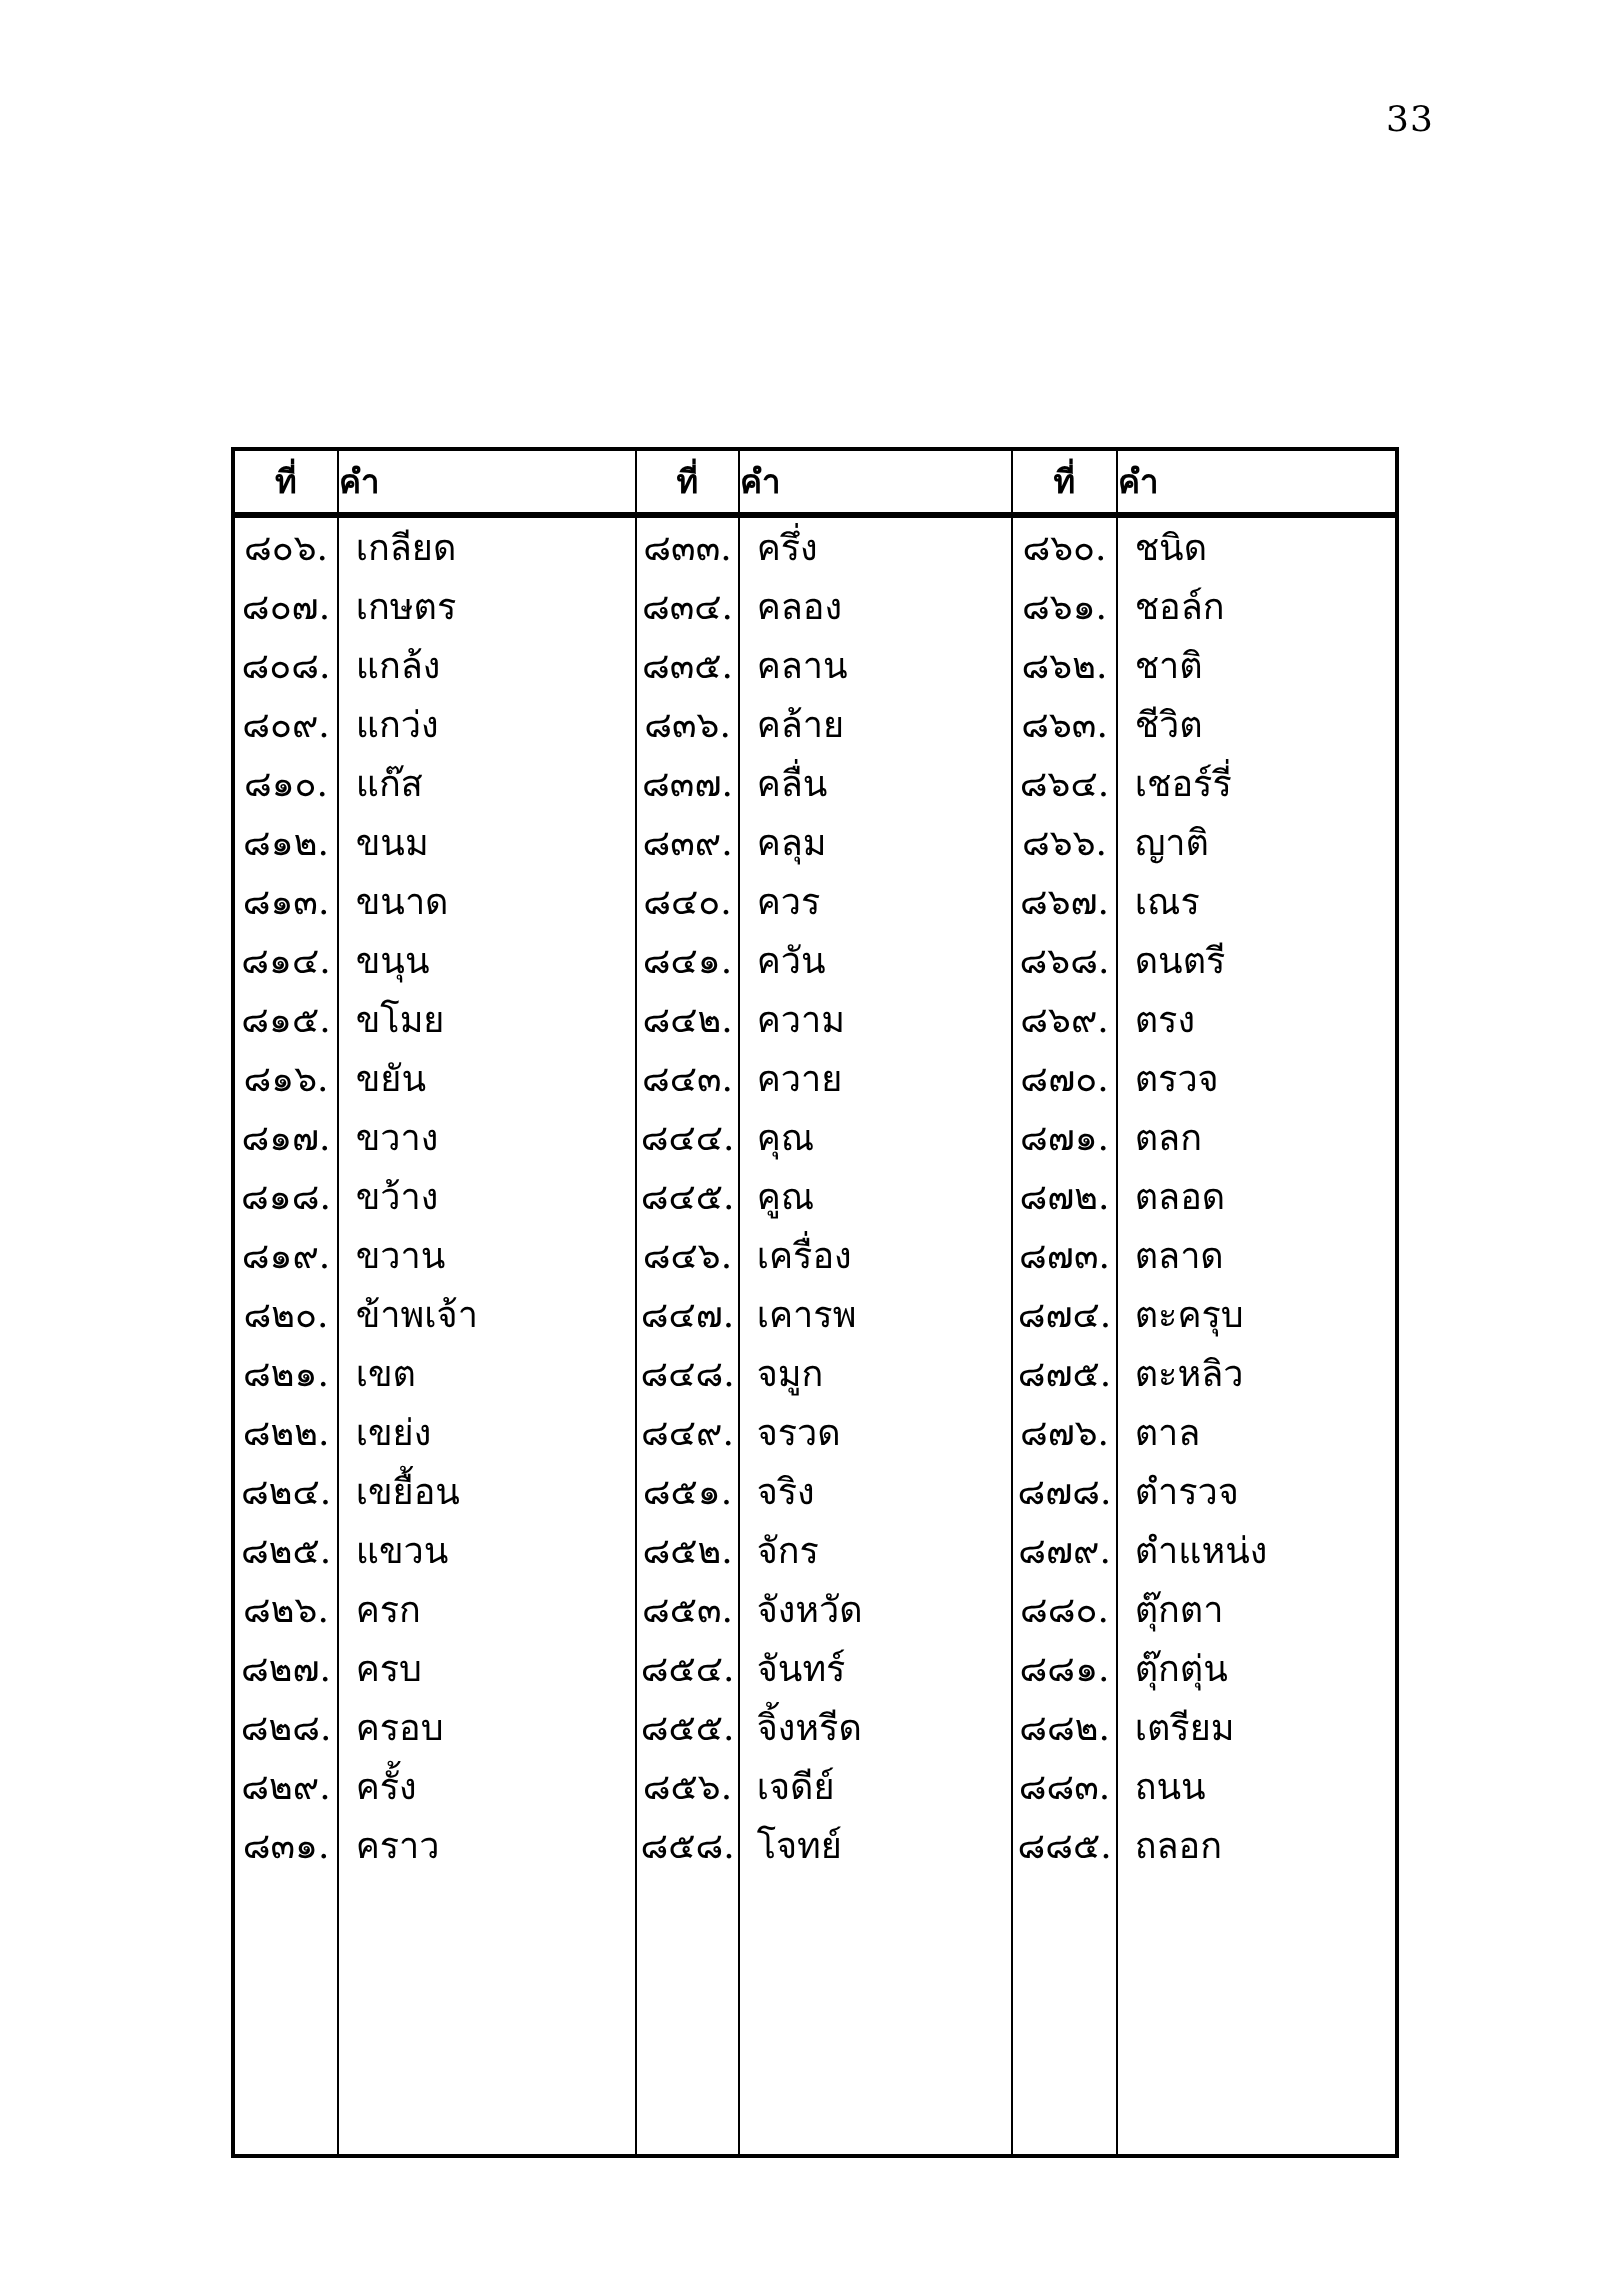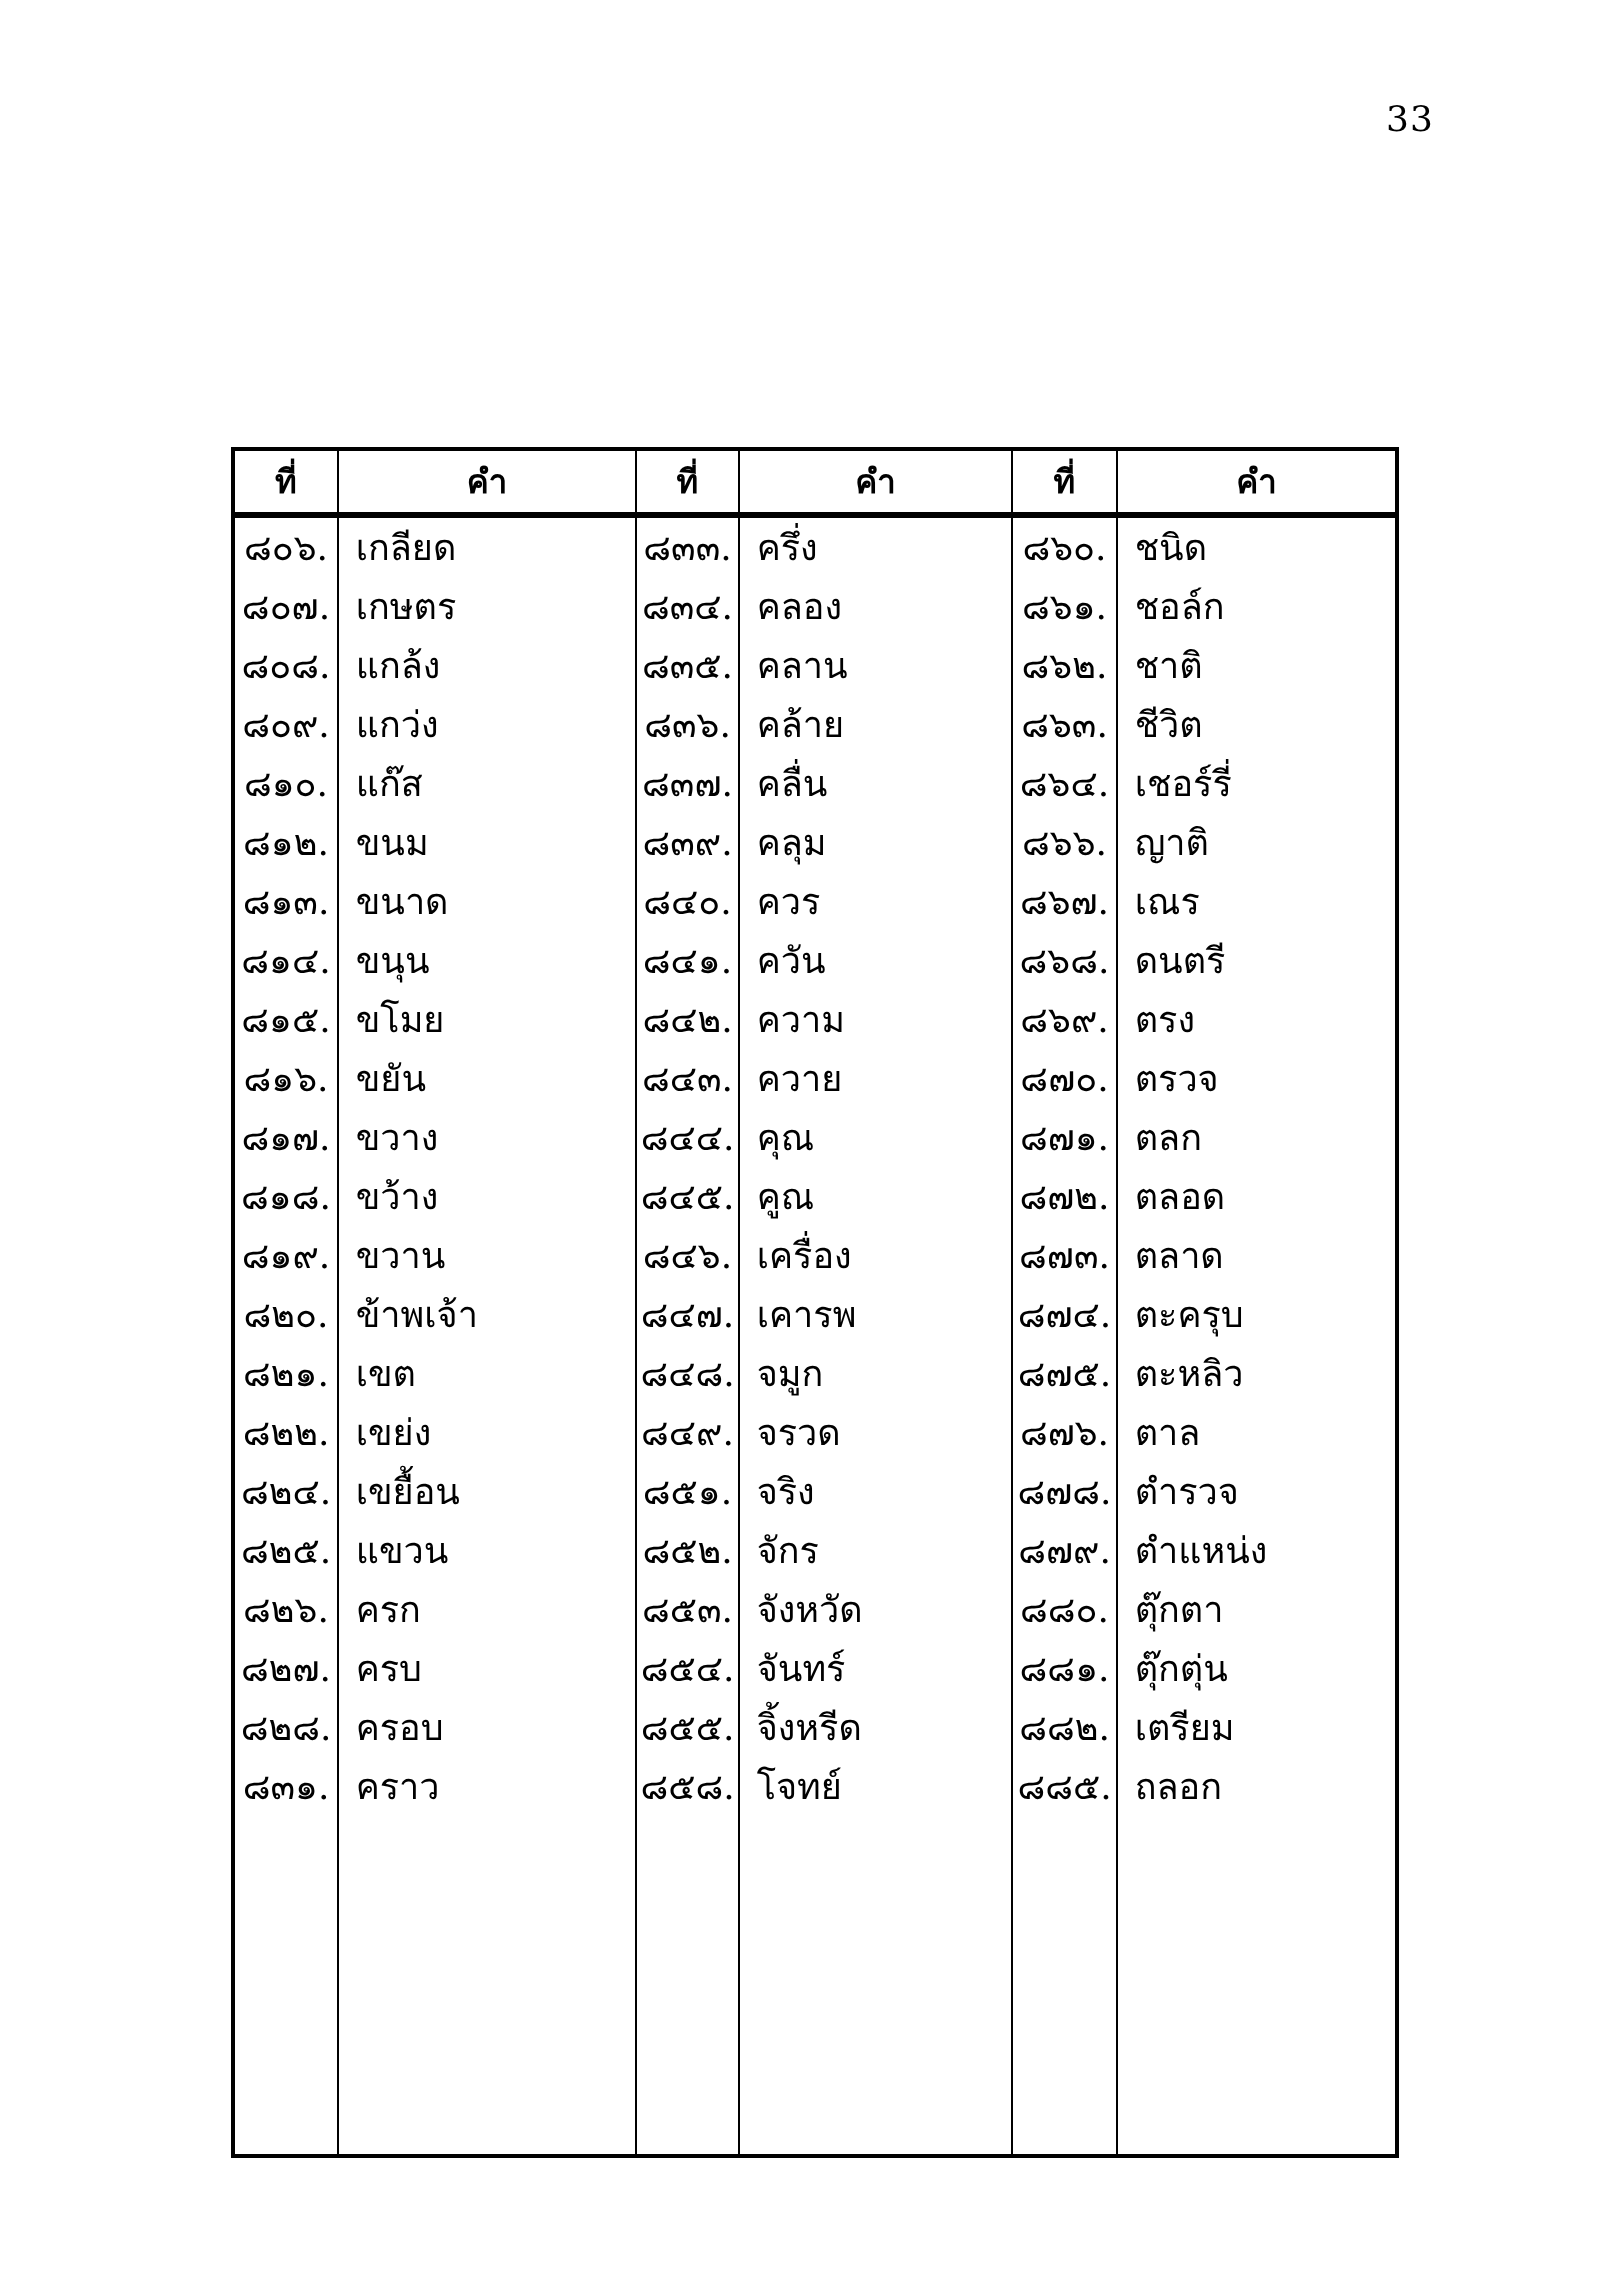--- a/index.html
+++ b/index.html
@@ -44,21 +44,21 @@
   }
   .word-table th:first-child,
   .word-table td:first-child {
     border-left: none;
   }
   .word-table thead th {
     height: 61px;
     border-bottom: 6.9px solid #000000;
     font-size: 33px;
     font-weight: bold;
-    text-align: center;
+    text-align: left;
     vertical-align: middle;
     line-height: 1;
   }
   .word-table tbody td {
     height: 59px;
     font-size: 36px;
     vertical-align: middle;
     line-height: 1.05;
   }
   .word-table .col-no {
@@ -260,20 +260,28 @@
         </tr>
         <tr>
           <td class="col-no">๘๒๘.</td>
           <td class="col-word">ครอบ</td>
           <td class="col-no">๘๕๕.</td>
           <td class="col-word">จิ้งหรีด</td>
           <td class="col-no">๘๘๒.</td>
           <td class="col-word">เตรียม</td>
         </tr>
         <tr>
+          <td class="col-no">๘๒๙.</td>
+          <td class="col-word">ครั้ง</td>
+          <td class="col-no">๘๕๖.</td>
+          <td class="col-word">เจดีย์</td>
+          <td class="col-no">๘๘๓.</td>
+          <td class="col-word">ถนน</td>
+        </tr>
+        <tr>
           <td class="col-no">๘๓๑.</td>
           <td class="col-word">คราว</td>
           <td class="col-no">๘๕๘.</td>
           <td class="col-word">โจทย์</td>
           <td class="col-no">๘๘๕.</td>
           <td class="col-word">ถลอก</td>
         </tr>
         <tr class="filler-row">
           <td></td>
           <td></td>

